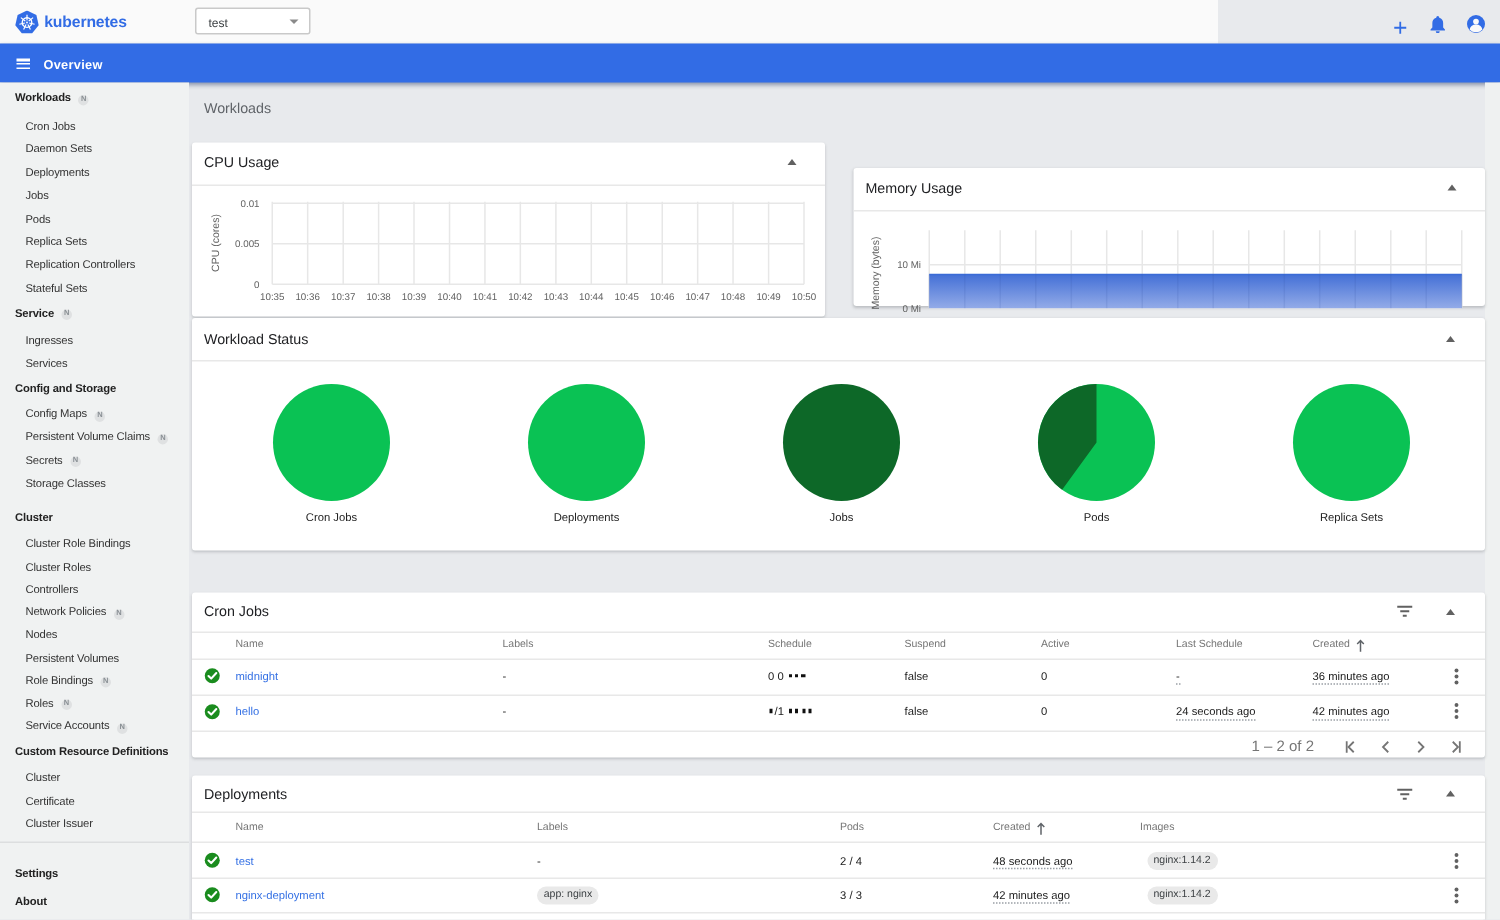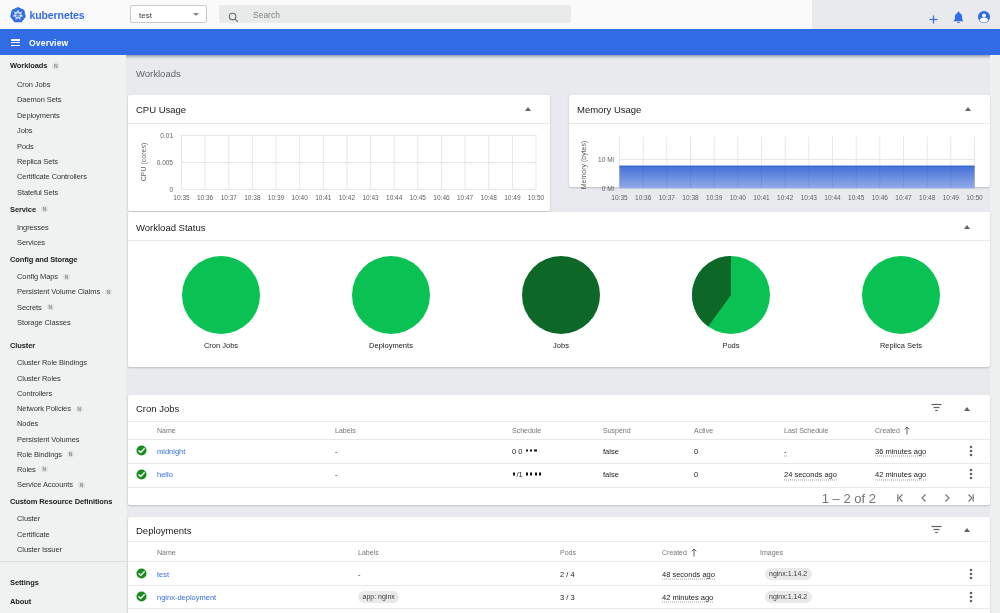--- a/index.html
+++ b/index.html
@@ -38,21 +38,21 @@
 .axt { font-family:"Liberation Sans",sans-serif; font-size:7px; fill:#616161; }
 .pielab { font-family:"Liberation Sans",sans-serif; font-size:7.5px; fill:#212121; }
 .cup { display:inline-block; width:0; height:0; border-left:3.5px solid transparent; border-right:3.5px solid transparent; border-bottom:4px solid #616161; }
 .icn { position:absolute; line-height:0; }
 .th { position:absolute; font-size:7px; color:#757575; transform:translateY(-50%); white-space:nowrap; }
 .tc { position:absolute; font-size:7.5px; color:#212121; transform:translateY(-50%); white-space:nowrap; }
 .lnk { color:#3470e4; }
 .dt { border-bottom:1px dotted #9aa0a6; padding-bottom:0.5px; }
 .ast { display:inline-block; width:2.2px; height:2.2px; background:#111; margin:0 1.1px; vertical-align:1.5px; }
 .chip { display:inline-block; background:#e9e9e9; border-radius:7px; padding:2.5px 4.5px; font-size:7px; color:#3c4043; }
-.pgtxt { position:absolute; font-size:13px; color:#757575; transform:translateY(-50%); }
+.pgtxt { position:absolute; font-size:10px; color:#757575; transform:translateY(-50%); }
 </style></head>
 <body>
 <div id="topbar">
   <svg class="klogo" width="16" height="16" viewBox="0 0 16 16">
       <polygon points="8.00,0.00 14.25,3.01 15.80,9.78 11.47,15.21 4.53,15.21 0.20,9.78 1.75,3.01" fill="#326ce5"></polygon>
       <circle cx="8.0" cy="8.0" r="3.2" fill="none" stroke="#fff" stroke-width="0.9"></circle>
       <line x1="8.0" y1="8.0" x2="8.00" y2="2.80" stroke="#fff" stroke-width="0.8"></line>
       <line x1="8.0" y1="8.0" x2="12.07" y2="4.76" stroke="#fff" stroke-width="0.8"></line>
       <line x1="8.0" y1="8.0" x2="13.07" y2="9.16" stroke="#fff" stroke-width="0.8"></line>
       <line x1="8.0" y1="8.0" x2="10.26" y2="12.69" stroke="#fff" stroke-width="0.8"></line>
@@ -60,27 +60,20 @@
       <line x1="8.0" y1="8.0" x2="2.93" y2="9.16" stroke="#fff" stroke-width="0.8"></line>
       <line x1="8.0" y1="8.0" x2="3.93" y2="4.76" stroke="#fff" stroke-width="0.8"></line>
       <circle cx="8.0" cy="8.0" r="1.5" fill="#326ce5"></circle>
       <circle cx="8.0" cy="8.0" r="0.6" fill="#fff"></circle>
     </svg>
   <div id="kname">kubernetes</div>
   <div id="nssel">
       <span class="t">test</span>
       <span class="c"></span>
     </div>
-  <div id="search">
-      <span class="mg"><svg width="11" height="11" viewBox="0 0 11 11">
-          <circle cx="4.6" cy="4.6" r="3.3" fill="none" stroke="#6a6d70" stroke-width="1.1"></circle>
-          <line x1="7.1" y1="7.1" x2="9.9" y2="9.9" stroke="#6a6d70" stroke-width="1.1"></line>
-        </svg></span>
-      <span class="t">Search</span>
-    </div>
   <span class="tbi" style="left:929px;top:10px"><svg width="9" height="9" viewBox="0 0 9 9">
         <g stroke="#326ce5" stroke-width="1.2">
           <line x1="4.5" y1="0.5" x2="4.5" y2="8.5"></line>
           <line x1="0.5" y1="4.5" x2="8.5" y2="4.5"></line>
         </g>
       </svg></span>
   <span class="tbi" style="left:952.5px;top:9px"><svg width="11" height="12" viewBox="0 0 11 12">
         <path d="M5.5 0.6 a1 1 0 0 1 1 1 v0.3 a3.6 3.6 0 0 1 2.6 3.5 v2.9 l1.2 1.4 v0.6 H0.7 v-0.6 l1.2-1.4 V5.4 a3.6 3.6 0 0 1 2.6-3.5 v-0.3 a1 1 0 0 1 1-1 z" fill="#326ce5"></path>
         <path d="M4.2 10.9 h2.6 a1.3 1.3 0 0 1-2.6 0 z" fill="#326ce5"></path>
       </svg></span>
@@ -99,21 +92,21 @@
   <div class="ov">Overview</div>
 </div>
 <div id="sidebar">
 <div class="sbh" style="left:10px;top:10.0px">Workloads<span class="nb">N</span></div>
 <div class="sbi" style="left:17px;top:29.0px">Cron Jobs</div>
 <div class="sbi" style="left:17px;top:44.4px">Daemon Sets</div>
 <div class="sbi" style="left:17px;top:59.8px">Deployments</div>
 <div class="sbi" style="left:17px;top:75.2px">Jobs</div>
 <div class="sbi" style="left:17px;top:90.6px">Pods</div>
 <div class="sbi" style="left:17px;top:106.0px">Replica Sets</div>
-<div class="sbi" style="left:17px;top:121.4px">Certificate Controllers</div>
+<div class="sbi" style="left:17px;top:121.4px">Replication Controllers</div>
 <div class="sbi" style="left:17px;top:136.8px">Stateful Sets</div>
 <div class="sbh" style="left:10px;top:153.5px">Service<span class="nb">N</span></div>
 <div class="sbi" style="left:17px;top:171.5px">Ingresses</div>
 <div class="sbi" style="left:17px;top:187.0px">Services</div>
 <div class="sbh" style="left:10px;top:203.5px">Config and Storage</div>
 <div class="sbi" style="left:17px;top:221.0px">Config Maps<span class="nb">N</span></div>
 <div class="sbi" style="left:17px;top:236.3px">Persistent Volume Claims<span class="nb">N</span></div>
 <div class="sbi" style="left:17px;top:251.6px">Secrets<span class="nb">N</span></div>
 <div class="sbi" style="left:17px;top:267.0px">Storage Classes</div>
 <div class="sbh" style="left:10px;top:289.5px">Cluster</div>
@@ -177,21 +170,21 @@
 <text x="360.7" y="105.2" text-anchor="middle" class="axl">10:48</text>
 <text x="384.4" y="105.2" text-anchor="middle" class="axl">10:49</text>
 <text x="408.0" y="105.2" text-anchor="middle" class="axl">10:50</text>
 <text x="18" y="67" class="axt" transform="rotate(-90 18 67)" text-anchor="middle">CPU (cores)</text>
 </svg>
   <div class="ctitle" style="left:8px;top:14px">CPU Usage</div>
   <div class="icn" style="left:397px;top:11px"><span class="cup"></span></div>
   <div class="hline" style="top:28px"></div>
 </div>
 
-<div class="card" id="mem" style="left:569px;top:95px;width:421px;height:92px">
+<div class="card" id="mem" style="left:569px;top:112px;width:421px;height:92px">
   <svg class="chart" width="421" height="116" viewBox="0 0 421 116">
 <defs>
         <linearGradient id="mg" x1="0" y1="0" x2="0" y2="1">
           <stop offset="0" stop-color="#4470d6"></stop>
           <stop offset="1" stop-color="#93abe8"></stop>
         </linearGradient>
       </defs>
 <line x1="50.5" y1="41.5" x2="50.5" y2="93.5" stroke="#e7e7e7" stroke-width="1"></line>
 <line x1="74.2" y1="41.5" x2="74.2" y2="93.5" stroke="#e7e7e7" stroke-width="1"></line>
 <line x1="97.8" y1="41.5" x2="97.8" y2="93.5" stroke="#e7e7e7" stroke-width="1"></line>

